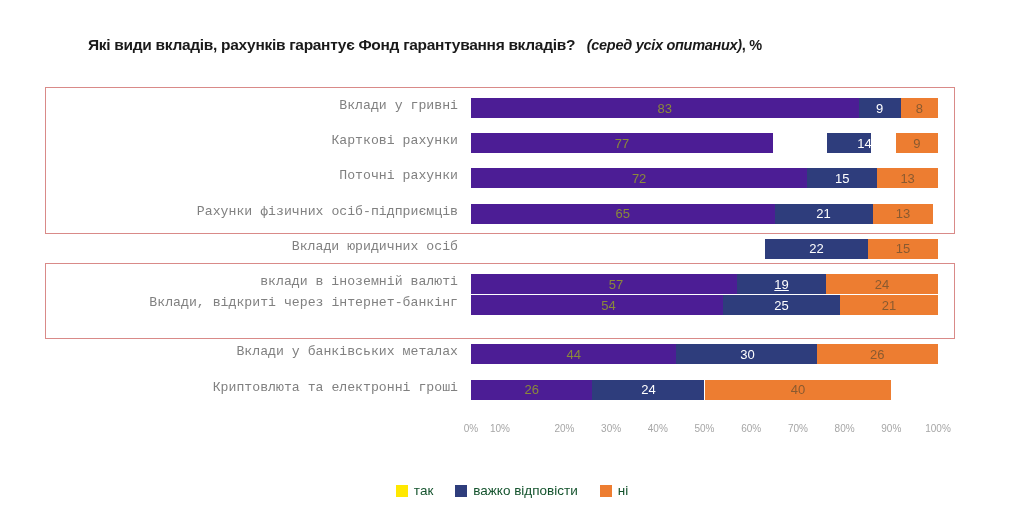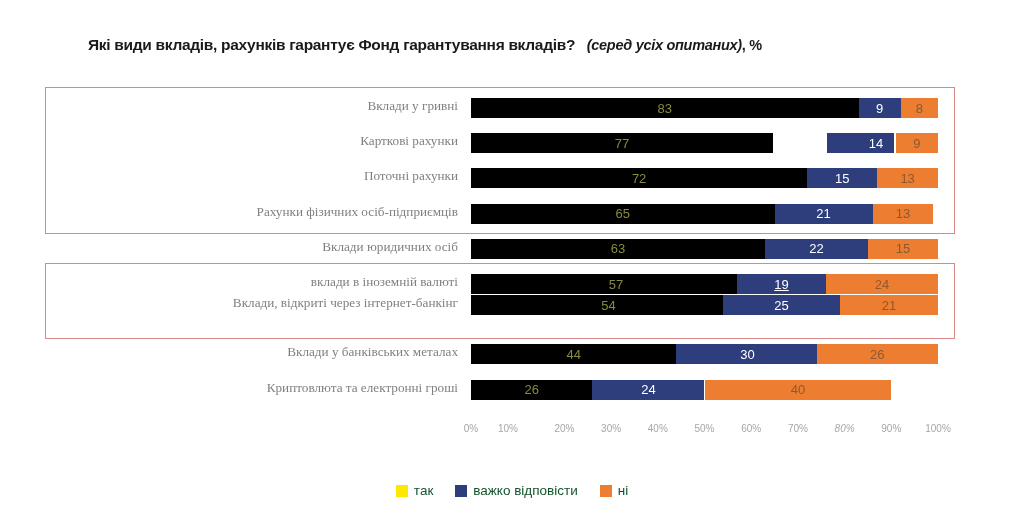--- a/index.html
+++ b/index.html
@@ -59,21 +59,21 @@
   .row {
     position: absolute;
     left: 0;
     width: 1024px;
     height: 26px;
   }
   .row-label {
     position: absolute;
     right: 566px;          
     top: 3px;
-    font-family: Liberation Serif, serif;
+    font-family: Liberation Mono, monospace;
     font-size: 13.2px;
     color: #808080;
     white-space: nowrap;
     letter-spacing: 0px;
   }
   .bar-track {
     position: absolute;
     left: 471px;
     top: 3px;
     height: 20px;
@@ -84,21 +84,21 @@
     top: 0;
     height: 20px;
     display: flex;
     align-items: center;
     justify-content: center;
     font-size: 13px;
     font-family: "Liberation Sans", sans-serif;
     overflow: hidden;
     box-sizing: border-box;
   }
-  .seg-yes   { background: #000000; color: #8a8a3a; }
+  .seg-yes   { background: #4c1d95; color: #8a8a3a; }
   .seg-hard  { background: #2E3D7C; color: #ffffff; }
   .seg-no    { background: #ED7D31; color: #8a5a30; }
 
   
   .axis {
     position: absolute;
     left: 471px;
     top: 423px;
     width: 467px;
     height: 16px;
@@ -167,21 +167,21 @@
             <span>8</span>
           </div>
         </div>
       </div>
       <div class="row" style="top: 130.2px;">
         <div class="row-label">Карткові рахунки</div>
         <div class="bar-track">
           <div class="seg seg-yes" style="left: 0px; width: 302px;">
             <span>77</span>
           </div>
-          <div class="seg seg-hard" style="left: 356px; width: 67px; padding-left: 31px;">
+          <div class="seg seg-hard" style="left: 356px; width: 44px; padding-left: 31px;">
             <span>14</span>
           </div>
           <div class="seg seg-no" style="left: 424.97px; width: 42.03px;">
             <span>9</span>
           </div>
         </div>
       </div>
       <div class="row" style="top: 165.4px;">
         <div class="row-label">Поточні рахунки</div>
         <div class="bar-track">
@@ -206,23 +206,20 @@
             <span>21</span>
           </div>
           <div class="seg seg-no" style="left: 401.62px; width: 60.71px;">
             <span>13</span>
           </div>
         </div>
       </div>
       <div class="row" style="top: 235.8px;">
         <div class="row-label">Вклади юридичних осіб</div>
         <div class="bar-track">
-          <div class="seg seg-yes" style="left: 0px; width: 294.21px;">
-            <span>63</span>
-          </div>
           <div class="seg seg-hard" style="left: 294.21px; width: 102.74px;">
             <span>22</span>
           </div>
           <div class="seg seg-no" style="left: 396.95px; width: 70.05px;">
             <span>15</span>
           </div>
         </div>
       </div>
       <div class="row" style="top: 271px;">
         <div class="row-label">вклади в іноземній валюті</div>
@@ -276,28 +273,28 @@
             <span>24</span>
           </div>
           <div class="seg seg-no" style="left: 233.5px; width: 186.8px;">
             <span>40</span>
           </div>
         </div>
       </div>
     </div>
   <div class="axis" id="axis-layer">
       <div class="tick" style="left: 0px;">0%</div>
-      <div class="tick" style="left: 37px; text-align: right;">10%</div>
+      <div class="tick" style="left: 29px; text-align: right;">10%</div>
       <div class="tick" style="left: 93.4px;">20%</div>
       <div class="tick" style="left: 140.1px;">30%</div>
       <div class="tick" style="left: 186.8px;">40%</div>
       <div class="tick" style="left: 233.5px;">50%</div>
       <div class="tick" style="left: 280.2px;">60%</div>
       <div class="tick" style="left: 326.9px;">70%</div>
-      <div class="tick" style="left: 373.6px; font-style: italic;">80%</div>
+      <div class="tick" style="left: 373.6px;">80%</div>
       <div class="tick" style="left: 420.3px;">90%</div>
       <div class="tick" style="left: 467px;">100%</div>
     </div>
 </div>
 
 <div class="legend" id="legend-layer">
     <div class="legend-item">
       <span class="legend-swatch" style="background: rgb(255, 232, 0);"></span>
       <span class="legend-label">так</span>
     </div>

